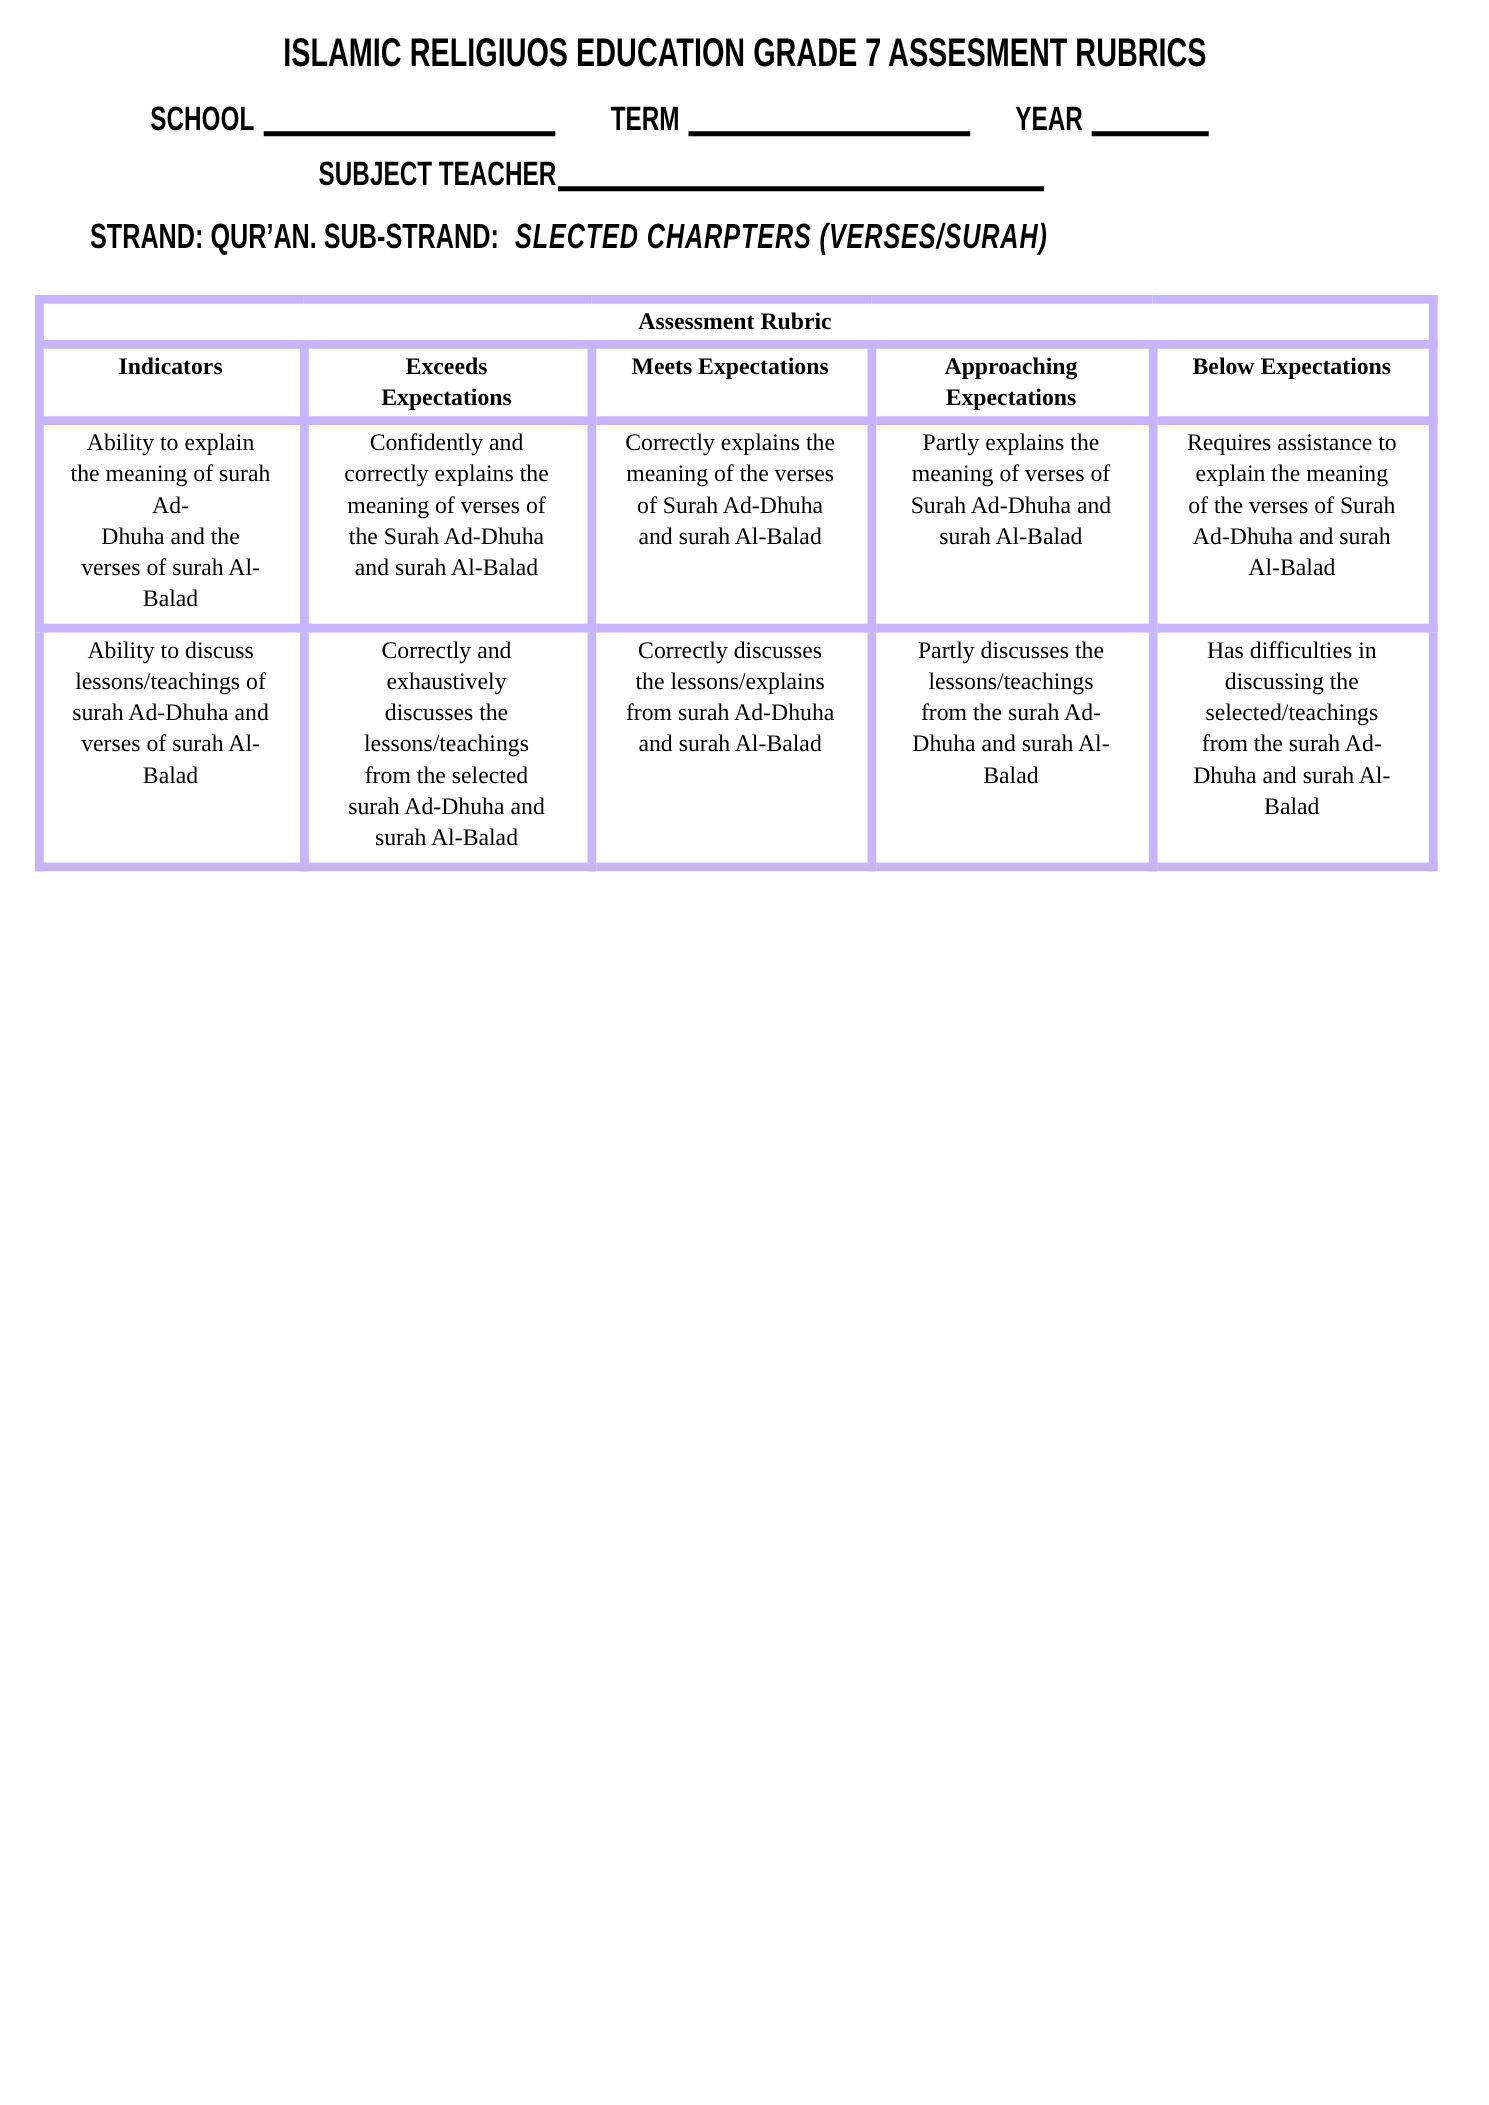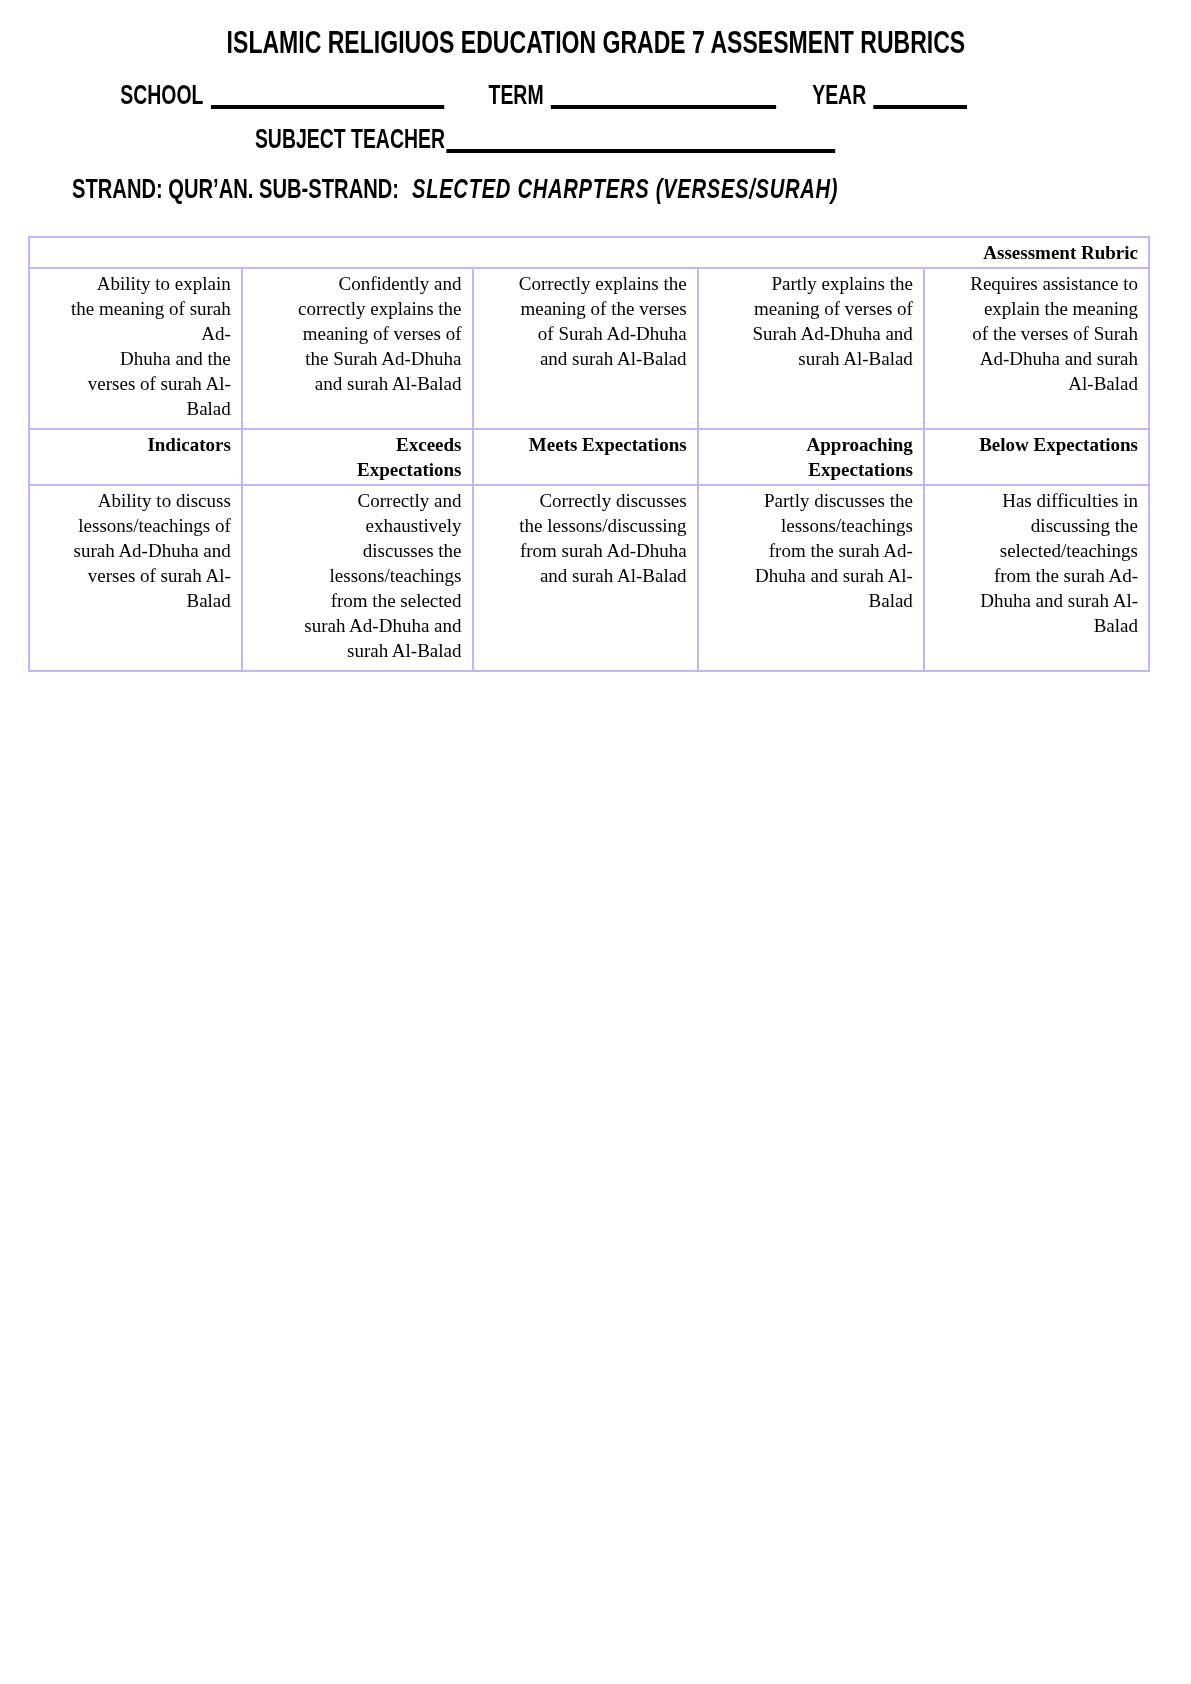--- a/index.html
+++ b/index.html
@@ -73,23 +73,23 @@
     font-size: 19px;
     line-height: 25px;
     color: #000000;
   }
   table.rubric col.c1 { width: 19.0%; }
   table.rubric col.c2 { width: 20.6%; }
   table.rubric col.c3 { width: 20.1%; }
   table.rubric col.c4 { width: 20.2%; }
   table.rubric col.c5 { width: 20.1%; }
   table.rubric td, table.rubric th {
-    border: 2px solid #c4b5fd;
+    border: 7px solid #c4b5fd;
     vertical-align: top;
-    text-align: right;
+    text-align: center;
     padding: 2px 10px 7px 8px;
     white-space: pre-line;
     overflow: hidden;
   }
   table.rubric .caption-cell {
     font-weight: 700;
     padding-bottom: 2px;
   }
   table.rubric th {
     font-weight: 700;
@@ -121,20 +121,29 @@
     <colgroup>
       <col class="c1">
         <col class="c2">
         <col class="c3">
         <col class="c4">
         <col class="c5">
     </colgroup>
     <tbody>
       <tr>
         <td colspan="5" class="caption-cell">Assessment Rubric</td>
+      </tr>
+      <tr>
+        <th>Indicators</th>
+        <th>Exceeds
+Expectations</th>
+        <th>Meets Expectations</th>
+        <th>Approaching
+Expectations</th>
+        <th>Below Expectations</th>
       </tr>
       <tr>
         <td>Ability to explain
 the meaning of surah
 Ad-
 Dhuha and the
 verses of surah Al-
 Balad</td>
         <td>Confidently and
 correctly explains the
@@ -149,43 +158,34 @@
 meaning of verses of
 Surah Ad-Dhuha and
 surah Al-Balad</td>
         <td>Requires assistance to
 explain the meaning
 of the verses of Surah
 Ad-Dhuha and surah
 Al-Balad</td>
       </tr>
       <tr>
-        <th>Indicators</th>
-        <th>Exceeds
-Expectations</th>
-        <th>Meets Expectations</th>
-        <th>Approaching
-Expectations</th>
-        <th>Below Expectations</th>
-      </tr>
-      <tr>
         <td>Ability to discuss
 lessons/teachings of
 surah Ad-Dhuha and
 verses of surah Al-
 Balad</td>
         <td>Correctly and
 exhaustively
 discusses the
 lessons/teachings
 from the selected
 surah Ad-Dhuha and
 surah Al-Balad</td>
         <td>Correctly discusses
-the lessons/discussing
+the lessons/explains
 from surah Ad-Dhuha
 and surah Al-Balad</td>
         <td>Partly discusses the
 lessons/teachings
 from the surah Ad-
 Dhuha and surah Al-
 Balad</td>
         <td>Has difficulties in
 discussing the
 selected/teachings

